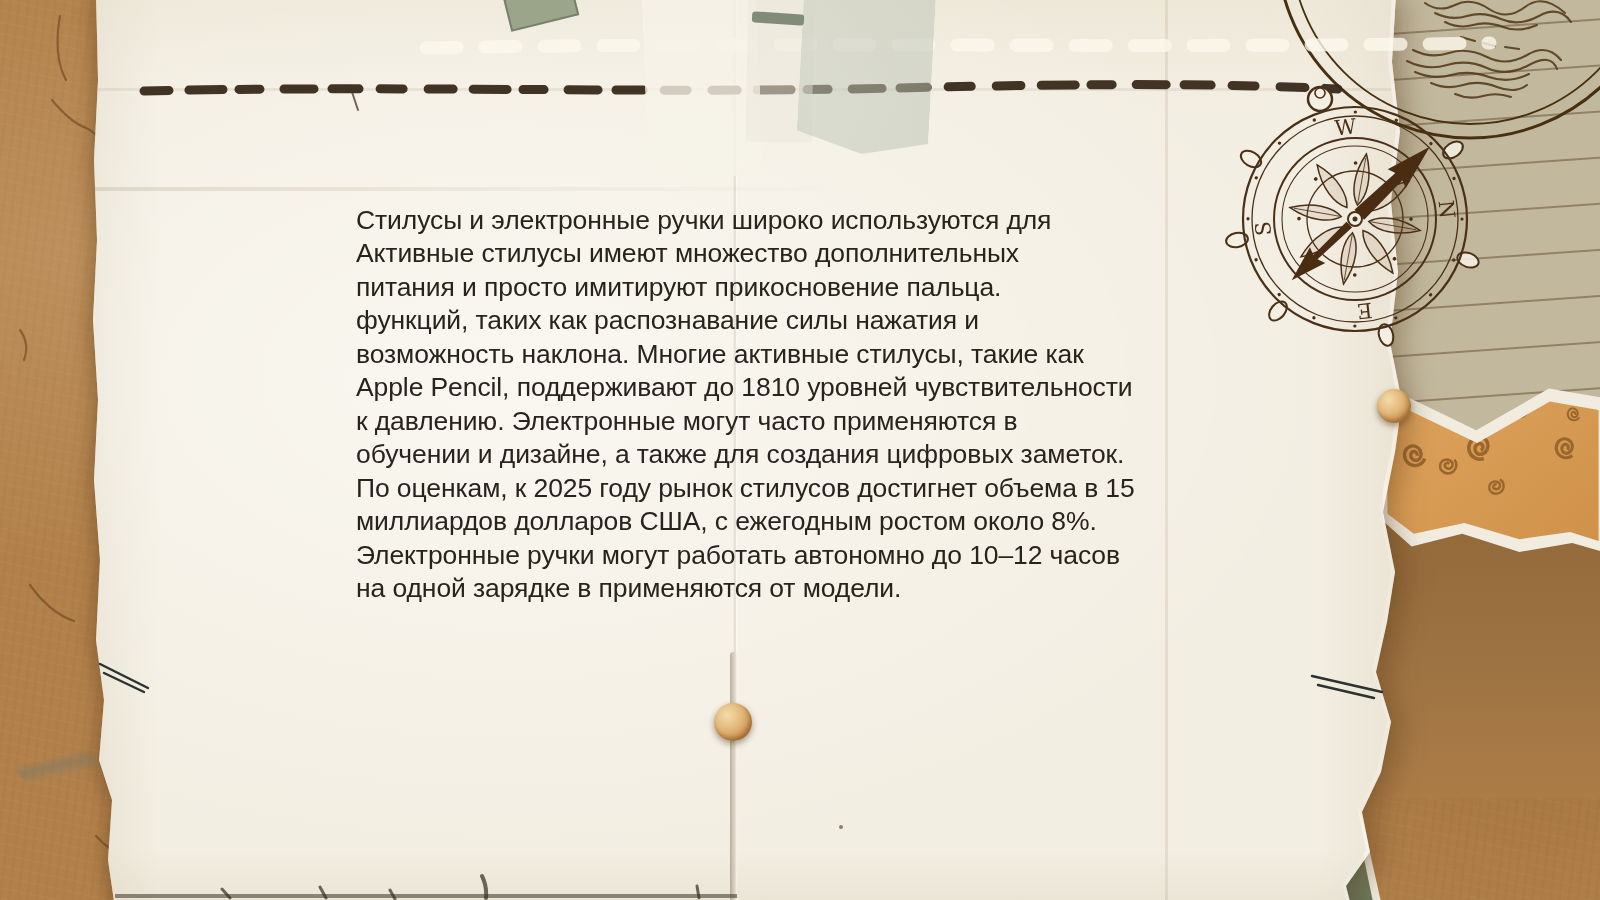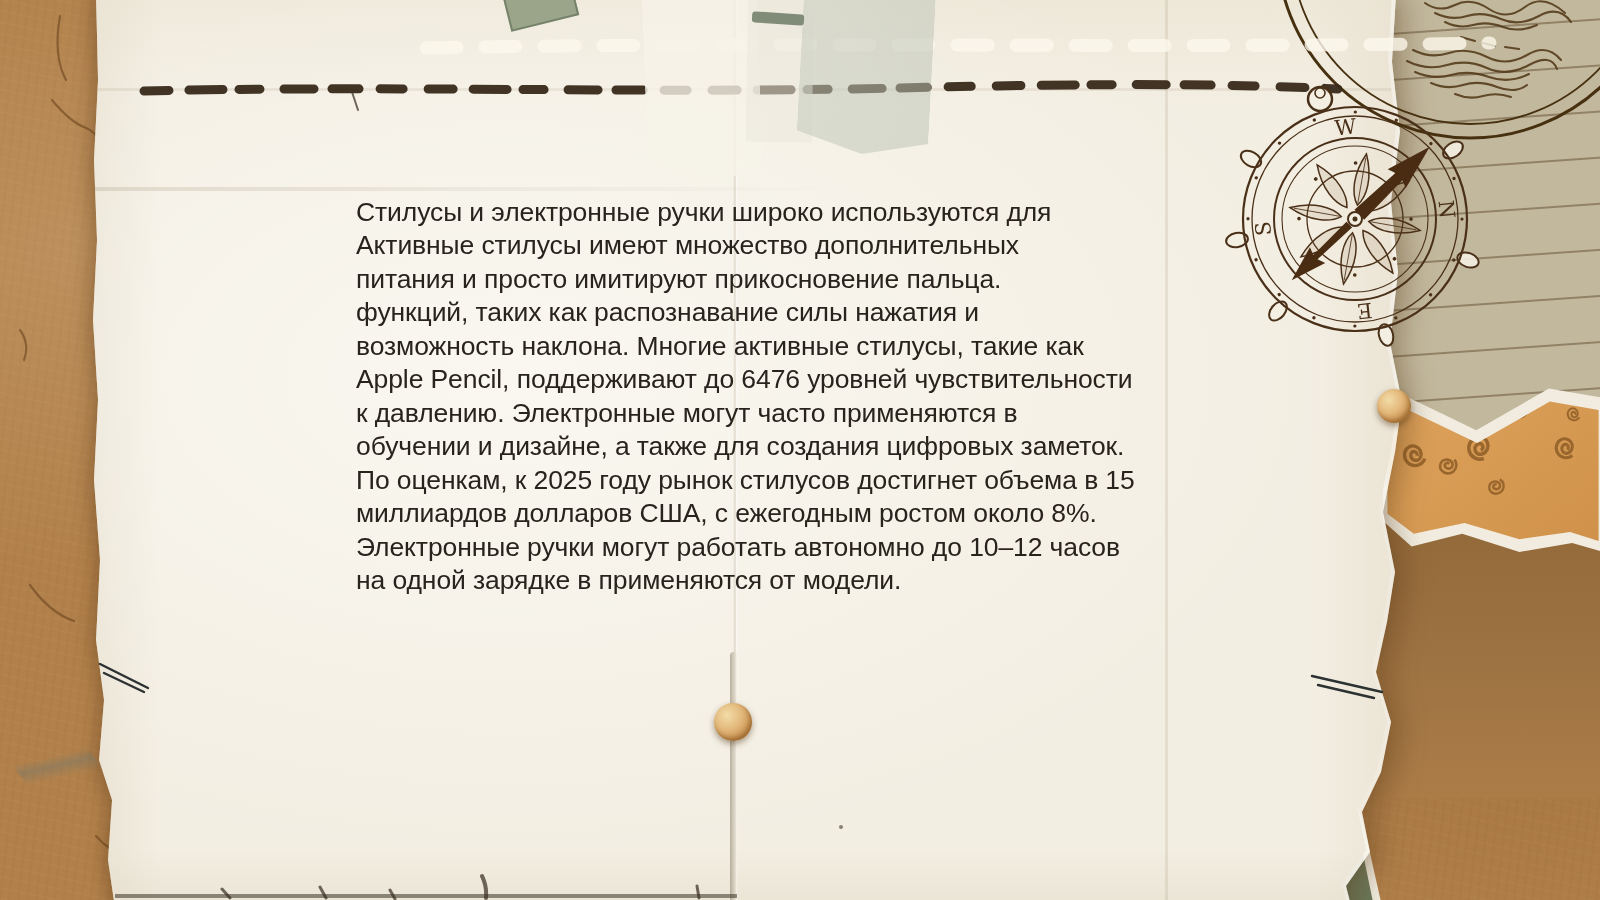--- a/index.html
+++ b/index.html
@@ -98,21 +98,21 @@
 
   
   .globe-svg{left:1285px;top:-255px;width:400px;height:430px;}
   .compass-svg{left:1212px;top:72px;width:290px;height:300px;}
   .swirls{inset:0;}
   .scratches{inset:0;}
 
   .bottom-shadow{left:115px;top:894px;width:622px;height:4px;background:rgba(58,50,38,.55);}
 
   
-  .note{left:356px;top:196px;width:900px;color:#29231d;}
+  .note{left:356px;top:204px;width:900px;color:#29231d;}
   .note .ln{position:static;display:block;white-space:nowrap;
     font-size:26.5px;line-height:33.45px;letter-spacing:-.1px;}
   .compass-letter{font-family:"DejaVu Serif","Liberation Serif",serif;font-size:21px;fill:#4a3018;}
 </style>
 </head>
 <body>
 
 <div class="stage">
 
   <div class="kraft-tex"></div>
@@ -276,21 +276,21 @@
 
   <div class="brad brad-1"></div>
   <div class="brad brad-2"></div>
 
   <div class="note">
     <span class="ln">Стилусы и электронные ручки широко используются для</span>
     <span class="ln">Активные стилусы имеют множество дополнительных</span>
     <span class="ln">питания и просто имитируют прикосновение пальца.</span>
     <span class="ln">функций, таких как распознавание силы нажатия и</span>
     <span class="ln">возможность наклона. Многие активные стилусы, такие как</span>
-    <span class="ln">Apple Pencil, поддерживают до 6476 уровней чувствительности</span>
+    <span class="ln">Apple Pencil, поддерживают до 1810 уровней чувствительности</span>
     <span class="ln">к давлению. Электронные могут часто применяются в</span>
     <span class="ln">обучении и дизайне, а также для создания цифровых заметок.</span>
     <span class="ln">По оценкам, к 2025 году рынок стилусов достигнет объема в 15</span>
     <span class="ln">миллиардов долларов США, с ежегодным ростом около 8%.</span>
     <span class="ln">Электронные ручки могут работать автономно до 10–12 часов</span>
     <span class="ln">на одной зарядке в применяются от модели.</span>
   </div>
 
 </div>
 

